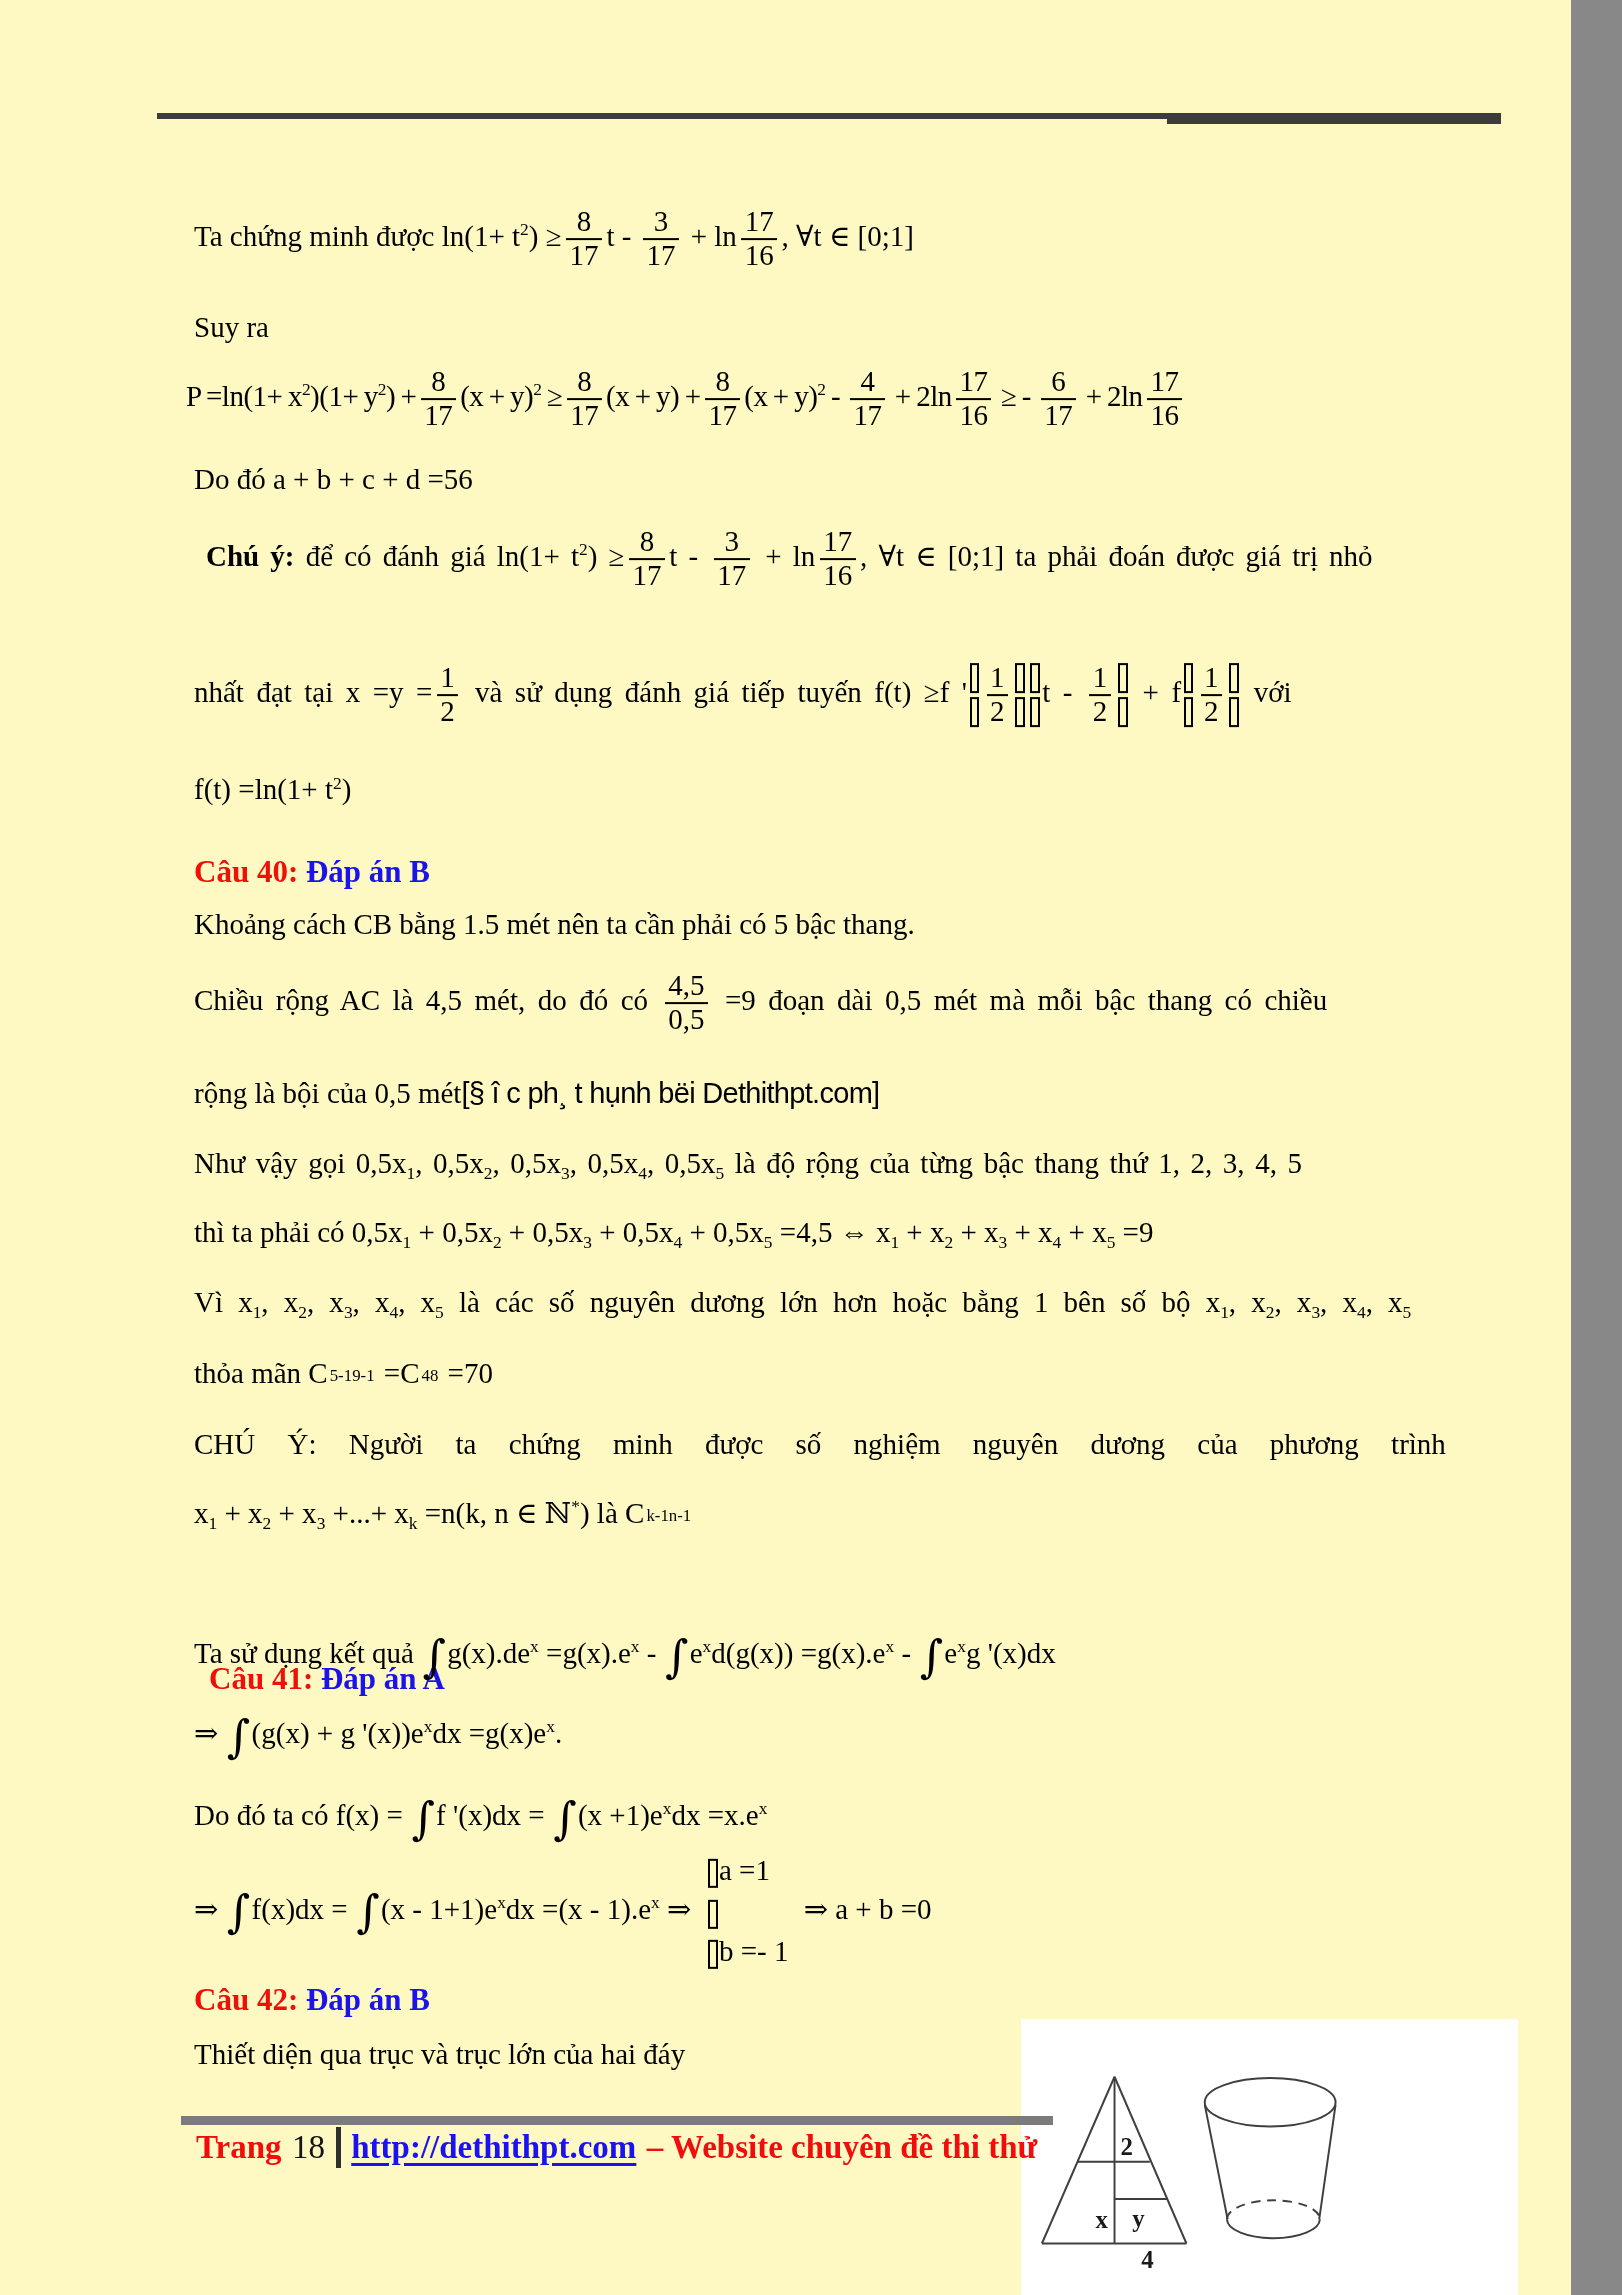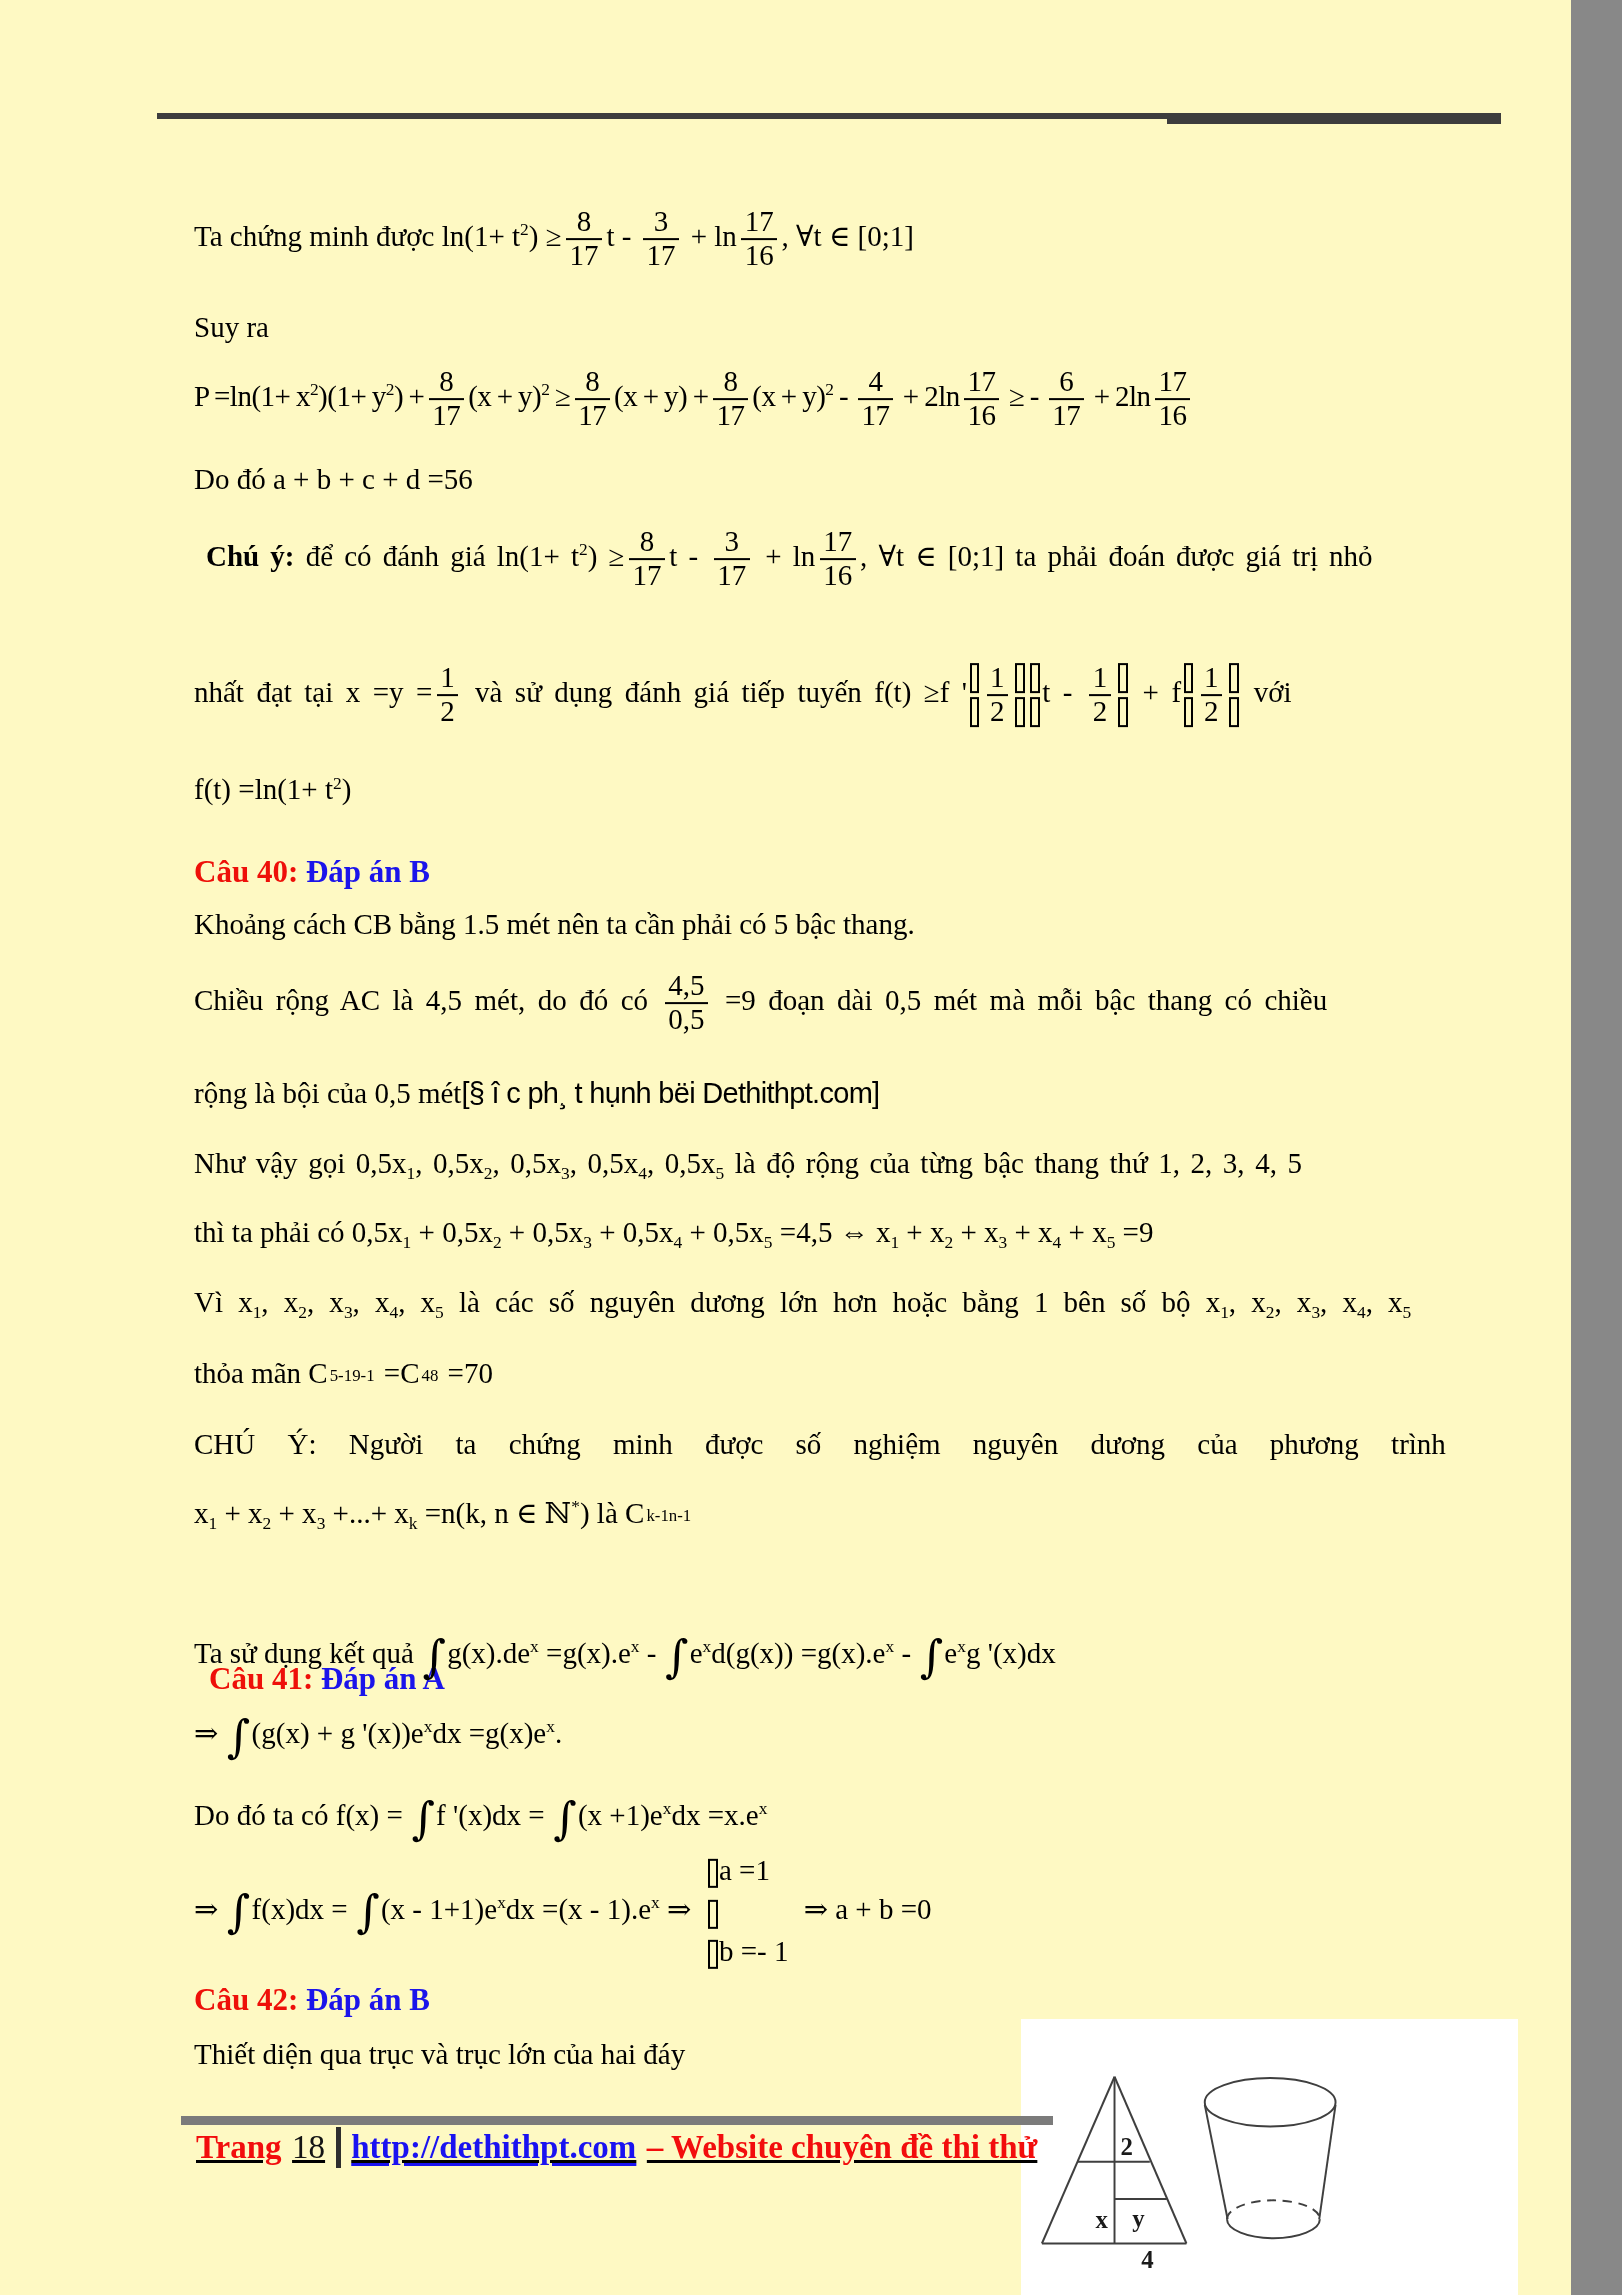--- a/index.html
+++ b/index.html
@@ -22,21 +22,21 @@
   .sub{font-size:0.6em;vertical-align:-0.35em;}
   .stk{display:inline-flex;vertical-align:middle;font-size:0.58em;line-height:1.12;text-align:left;margin:0 2px;}
   .sys{display:inline-flex;flex-direction:column;vertical-align:middle;row-gap:7.9px;margin:0 8px;text-align:left;}
   .sys .row{line-height:1.05;}
   .bx{display:inline-block;width:9.8px;height:29px;border:2px solid #000;box-sizing:border-box;vertical-align:middle;margin:0 1.3px;}
   .bx2{display:inline-flex;flex-direction:column;row-gap:3.9px;vertical-align:middle;margin:0 2.6px;}
   .bx2 .bx{width:9.8px;height:30px;margin:0;}
   .intg{font-size:1.55em;vertical-align:middle;line-height:0.7;font-family:"DejaVu Serif","DejaVu Sans",serif;margin:0 1.3px;}
   .fbar{position:absolute;left:181px;top:2116px;width:872px;height:9.2px;background:var(--footer_bar);}
   .footer{position:absolute;left:196px;top:2127px;display:flex;align-items:center;gap:10.5px;
-          font-size:33px;font-weight:bold;white-space:nowrap;text-decoration:underline;}
+          font-size:33px;font-weight:bold;white-space:nowrap;}
   .f-red{color:var(--footer_red);}
   .f-num{color:#141414;font-weight:normal;}
   .f-sep{display:inline-block;width:5.2px;height:41px;background:#2e2e2e;}
   .f-link{color:var(--link_blue);text-decoration:underline;text-decoration-thickness:2.6px;text-underline-offset:5.2px;cursor:pointer;}
   .figure{position:absolute;left:1021px;top:2019px;background:#fff;}
   .figure text{font-family:"Liberation Serif","DejaVu Serif",serif;font-weight:bold;fill:#1a1a1a;font-size:38px;}
 </style>
 </head>
 <body>
 
@@ -49,21 +49,21 @@
             <span class="fn">8</span>
             <span class="fd">17</span>
           </span>t - <span class="frac">
             <span class="fn">3</span>
             <span class="fd">17</span>
           </span> + ln<span class="frac">
             <span class="fn">17</span>
             <span class="fd">16</span>
           </span>, ∀t ∈ [0;1]</span></div>
       <div class="line" style="top: 328px; left: 194px;"><span>Suy ra</span></div>
-      <div class="line tight" style="top: 399px; left: 194px;"><span>P =ln(1+ x<span class="sup">2</span>)(1+ y<span class="sup">2</span>) +<span class="frac">
+      <div class="line tight" style="top: 399px; left: 186px;"><span>P =ln(1+ x<span class="sup">2</span>)(1+ y<span class="sup">2</span>) +<span class="frac">
             <span class="fn">8</span>
             <span class="fd">17</span>
           </span>(x + y)<span class="sup">2</span> ≥<span class="frac">
             <span class="fn">8</span>
             <span class="fd">17</span>
           </span>(x + y) +<span class="frac">
             <span class="fn">8</span>
             <span class="fd">17</span>
           </span>(x + y)<span class="sup">2</span> - <span class="frac">
             <span class="fn">4</span>

